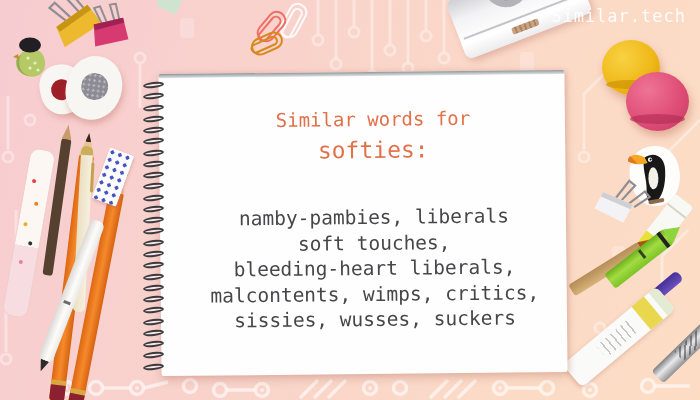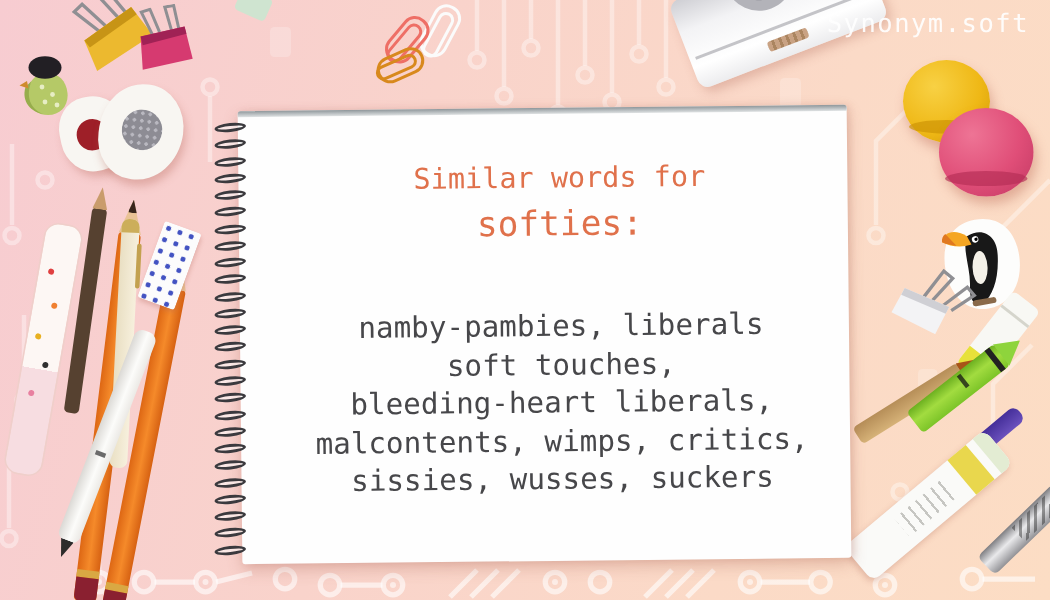--- a/index.html
+++ b/index.html
@@ -335,21 +335,21 @@
   <div class="pen ppen"></div>
   <div class="pen wmarker">
     <span class="tip cap"></span>
     <span class="band"></span>
     <span class="text"></span>
   </div>
   <div class="pen silverpen">
     <span class="grid"></span>
   </div>
 
-  <div class="watermark">Synonym.soft</div>
+  <div class="watermark">Similar.tech</div>
 
   <div class="notepad">
     <div class="paper"></div>
     <div class="note-text">
       <div class="heading-prefix">Similar words for</div>
       <div class="headword">softies:</div>
       <div class="syn-list">
         <div class="syn-line">namby-pambies, liberals</div>
         <div class="syn-line">soft touches,</div>
         <div class="syn-line">bleeding-heart liberals,</div>

